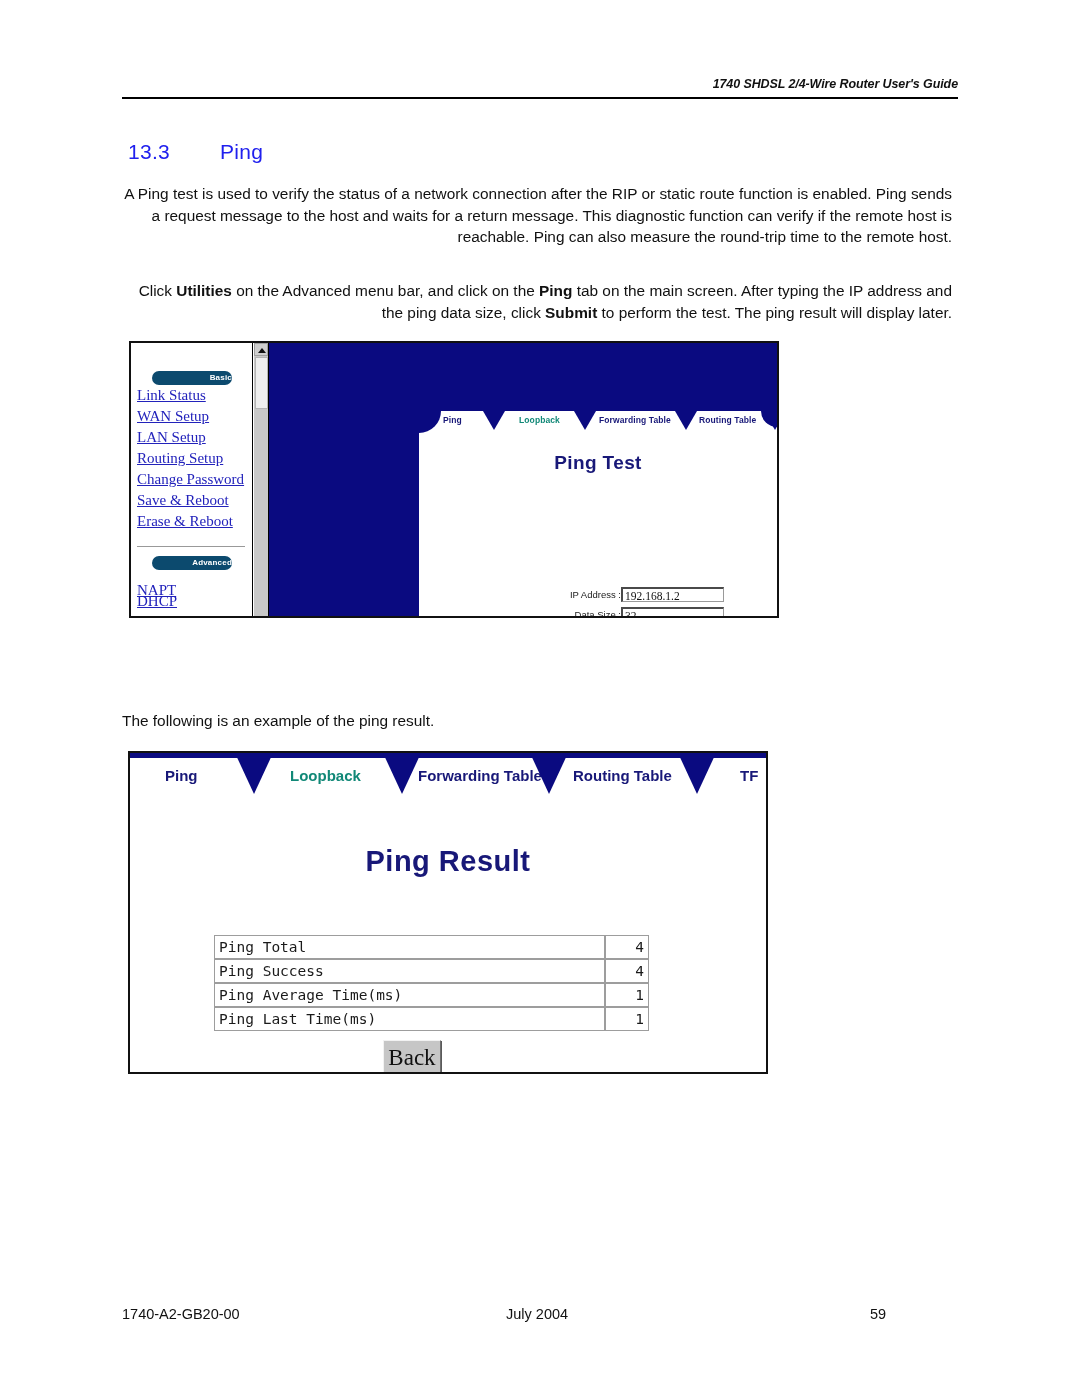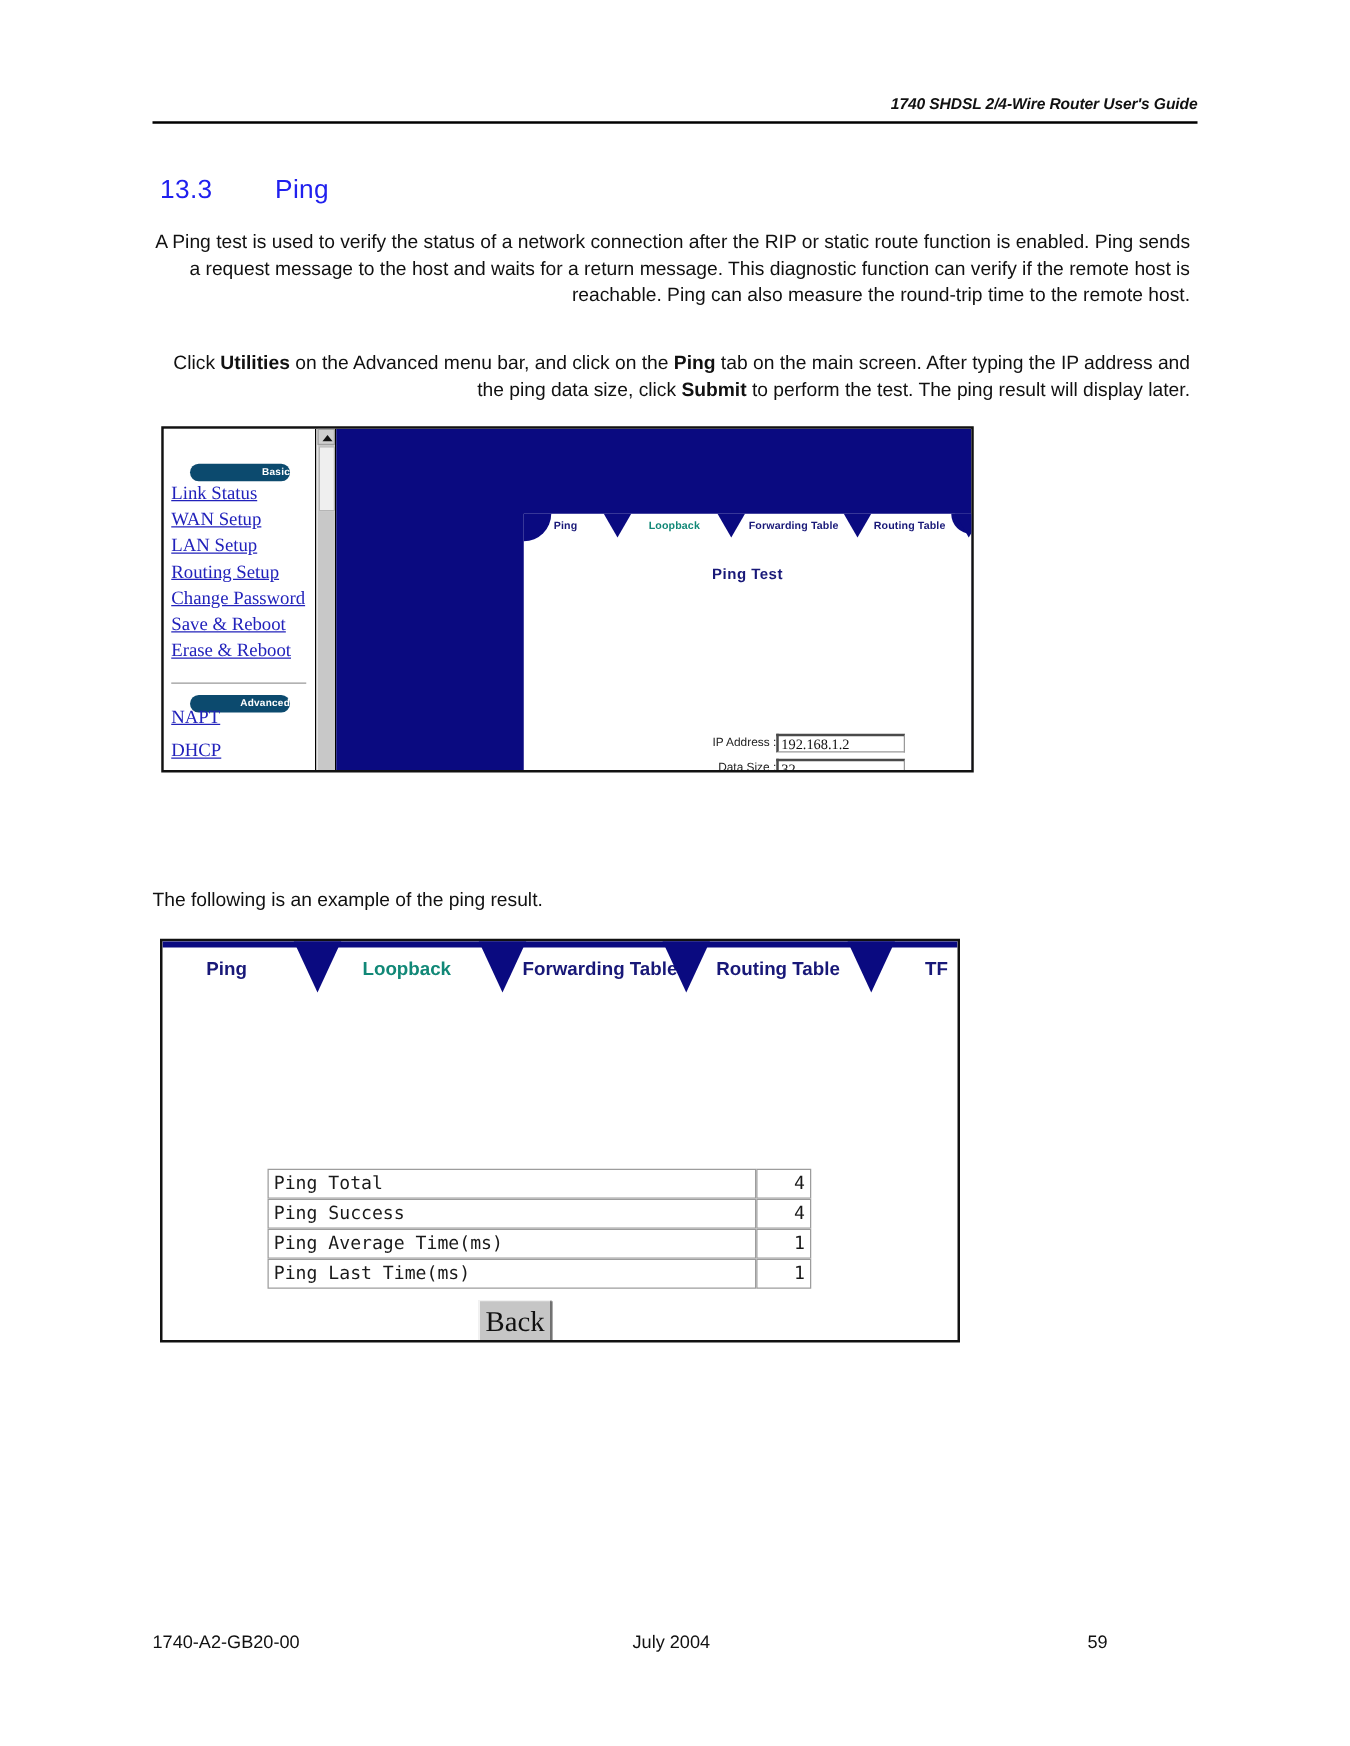--- a/index.html
+++ b/index.html
@@ -225,21 +225,21 @@
     border-right: 11px solid transparent;
     border-top: 19px solid #0A0A80;
   }
 
   .s1-title {
     position: absolute;
     left: 0; right: 0;
     top: 41px;
     text-align: center;
     color: #181878;
-    font-size: 12px;
+    font-size: 19px;
     font-weight: bold;
     letter-spacing: 0.4px;
   }
   .form-row {
     position: absolute;
     font-size: 9.5px;
     color: #222222;
     white-space: nowrap;
   }
   .form-label {
@@ -405,21 +405,21 @@
     <a class="navlink" style="top:86px">LAN Setup</a>
     <a class="navlink" style="top:107px">Routing Setup</a>
     <a class="navlink" style="top:128px">Change Password</a>
     <a class="navlink" style="top:149px">Save &amp; Reboot</a>
     <a class="navlink" style="top:170px">Erase &amp; Reboot</a>
 
     <div class="sidebar-divider"></div>
 
     <div class="pill" id="pill-advanced">Advanced</div>
 
-    <a class="navlink" style="top:223px">NAPT</a>
+    <a class="navlink" style="top:239px">NAPT</a>
     <a class="navlink" style="top:250px">DHCP</a>
   </div>
 
   <div class="s1-scrollbar">
     <div class="sb-arrow"></div>
     <div class="sb-thumb"></div>
   </div>
 
   <div class="s1-main">
     <div class="s1-panel">
@@ -462,20 +462,21 @@
     <div class="wedge2" style="left:105px"></div>
     <div class="s2-tab active" style="left:160px">Loopback</div>
     <div class="wedge2" style="left:253px"></div>
     <div class="s2-tab" style="left:288px">Forwarding Table</div>
     <div class="wedge2" style="left:400px"></div>
     <div class="s2-tab" style="left:443px">Routing Table</div>
     <div class="wedge2" style="left:548px"></div>
     <div class="s2-tab" style="left:610px">TF</div>
   </div>
 
+  <div class="s2-title">Ping Result</div>
 
   <table class="result-table">
     <tbody>
       <tr>
         <td class="label-cell">Ping Total</td>
         <td class="value-cell">4</td>
       </tr>
       <tr>
         <td class="label-cell">Ping Success</td>
         <td class="value-cell">4</td>

